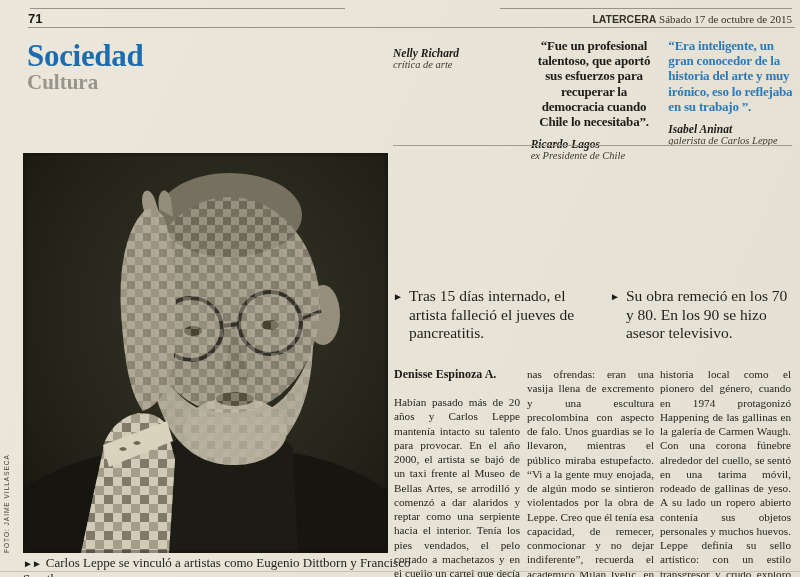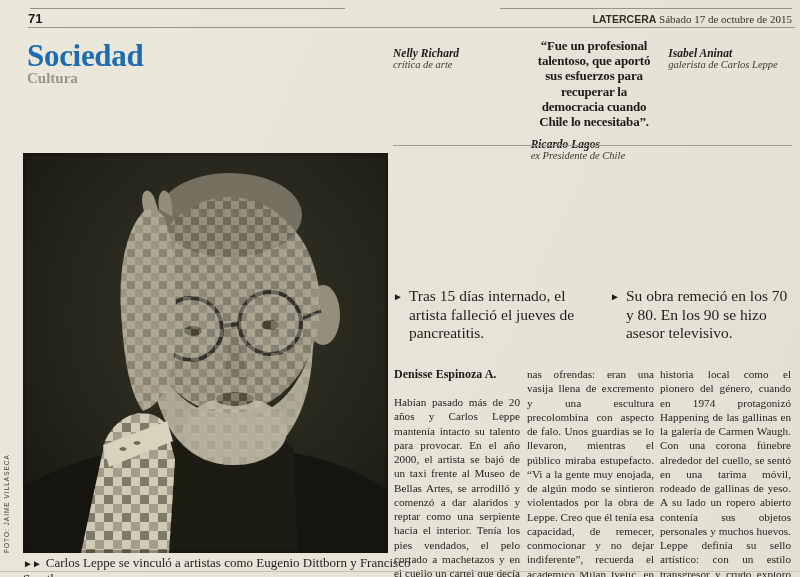--- a/index.html
+++ b/index.html
@@ -10,21 +10,21 @@
   }
   .hline{position:absolute;height:1px;background:#97938a;}
   
   .page-num{position:absolute;left:28px;top:11px;font-family:"Liberation Sans",sans-serif;
     font-weight:bold;font-size:13px;color:#1d1c19;}
   .masthead{position:absolute;right:8px;top:13px;font-size:11px;color:#333026;white-space:nowrap;}
   .masthead .brand{font-family:"Liberation Sans",sans-serif;font-weight:bold;font-size:10.5px;}
   
   .section-title{position:absolute;left:27px;top:38px;font-size:31px;font-weight:bold;
     color:#1e6cb0;letter-spacing:-0.3px;}
-  .section-sub{position:absolute;left:27px;top:70px;font-size:15px;font-weight:bold;color:#98958c;}
+  .section-sub{position:absolute;left:27px;top:70px;font-size:21px;font-weight:bold;color:#98958c;}
   
   .quotes{position:absolute;left:393px;top:38px;width:402px;display:flex;gap:11px;}
   .quote{width:127px;}
   .quote .qtext{font-size:13px;font-weight:bold;line-height:1.17;letter-spacing:-0.2px;}
   .q-blue .qtext{color:#2e7ab8;}
   .q-dark .qtext{color:#1d1c19;text-align:center;}
   .quote .qauthor{margin-top:9px;font-size:11.5px;font-weight:bold;font-style:italic;color:#1d1c19;}
   .quote .qrole{font-size:10.5px;font-style:italic;color:#3c3a32;}
   
   .headline{position:absolute;left:393px;top:152px;width:404px;font-size:34px;font-weight:bold;
@@ -70,20 +70,21 @@
     <div class="quote q-blue">
       <div class="qauthor">Nelly Richard</div>
       <div class="qrole">crítica de arte</div>
     </div>
     <div class="quote q-dark">
       <div class="qtext">“Fue un profesional talentoso, que aportó sus esfuerzos para recuperar la democracia cuando Chile lo necesitaba”.</div>
       <div class="qauthor">Ricardo Lagos</div>
       <div class="qrole">ex Presidente de Chile</div>
     </div>
     <div class="quote q-blue">
+      <div class="qtext">“Era inteligente, un gran conocedor de la historia del arte y muy irónico, eso lo reflejaba en su trabajo ”.</div>
       <div class="qauthor">Isabel Aninat</div>
       <div class="qrole">galerista de Carlos Leppe</div>
     </div>
   </div>
   <div class="hline" style="left:393px;top:145px;width:399px;background:#a09c91;"></div>
 
 
   <div class="deck">
     <div class="deck-item">
       <span class="deck-marker">►</span>

